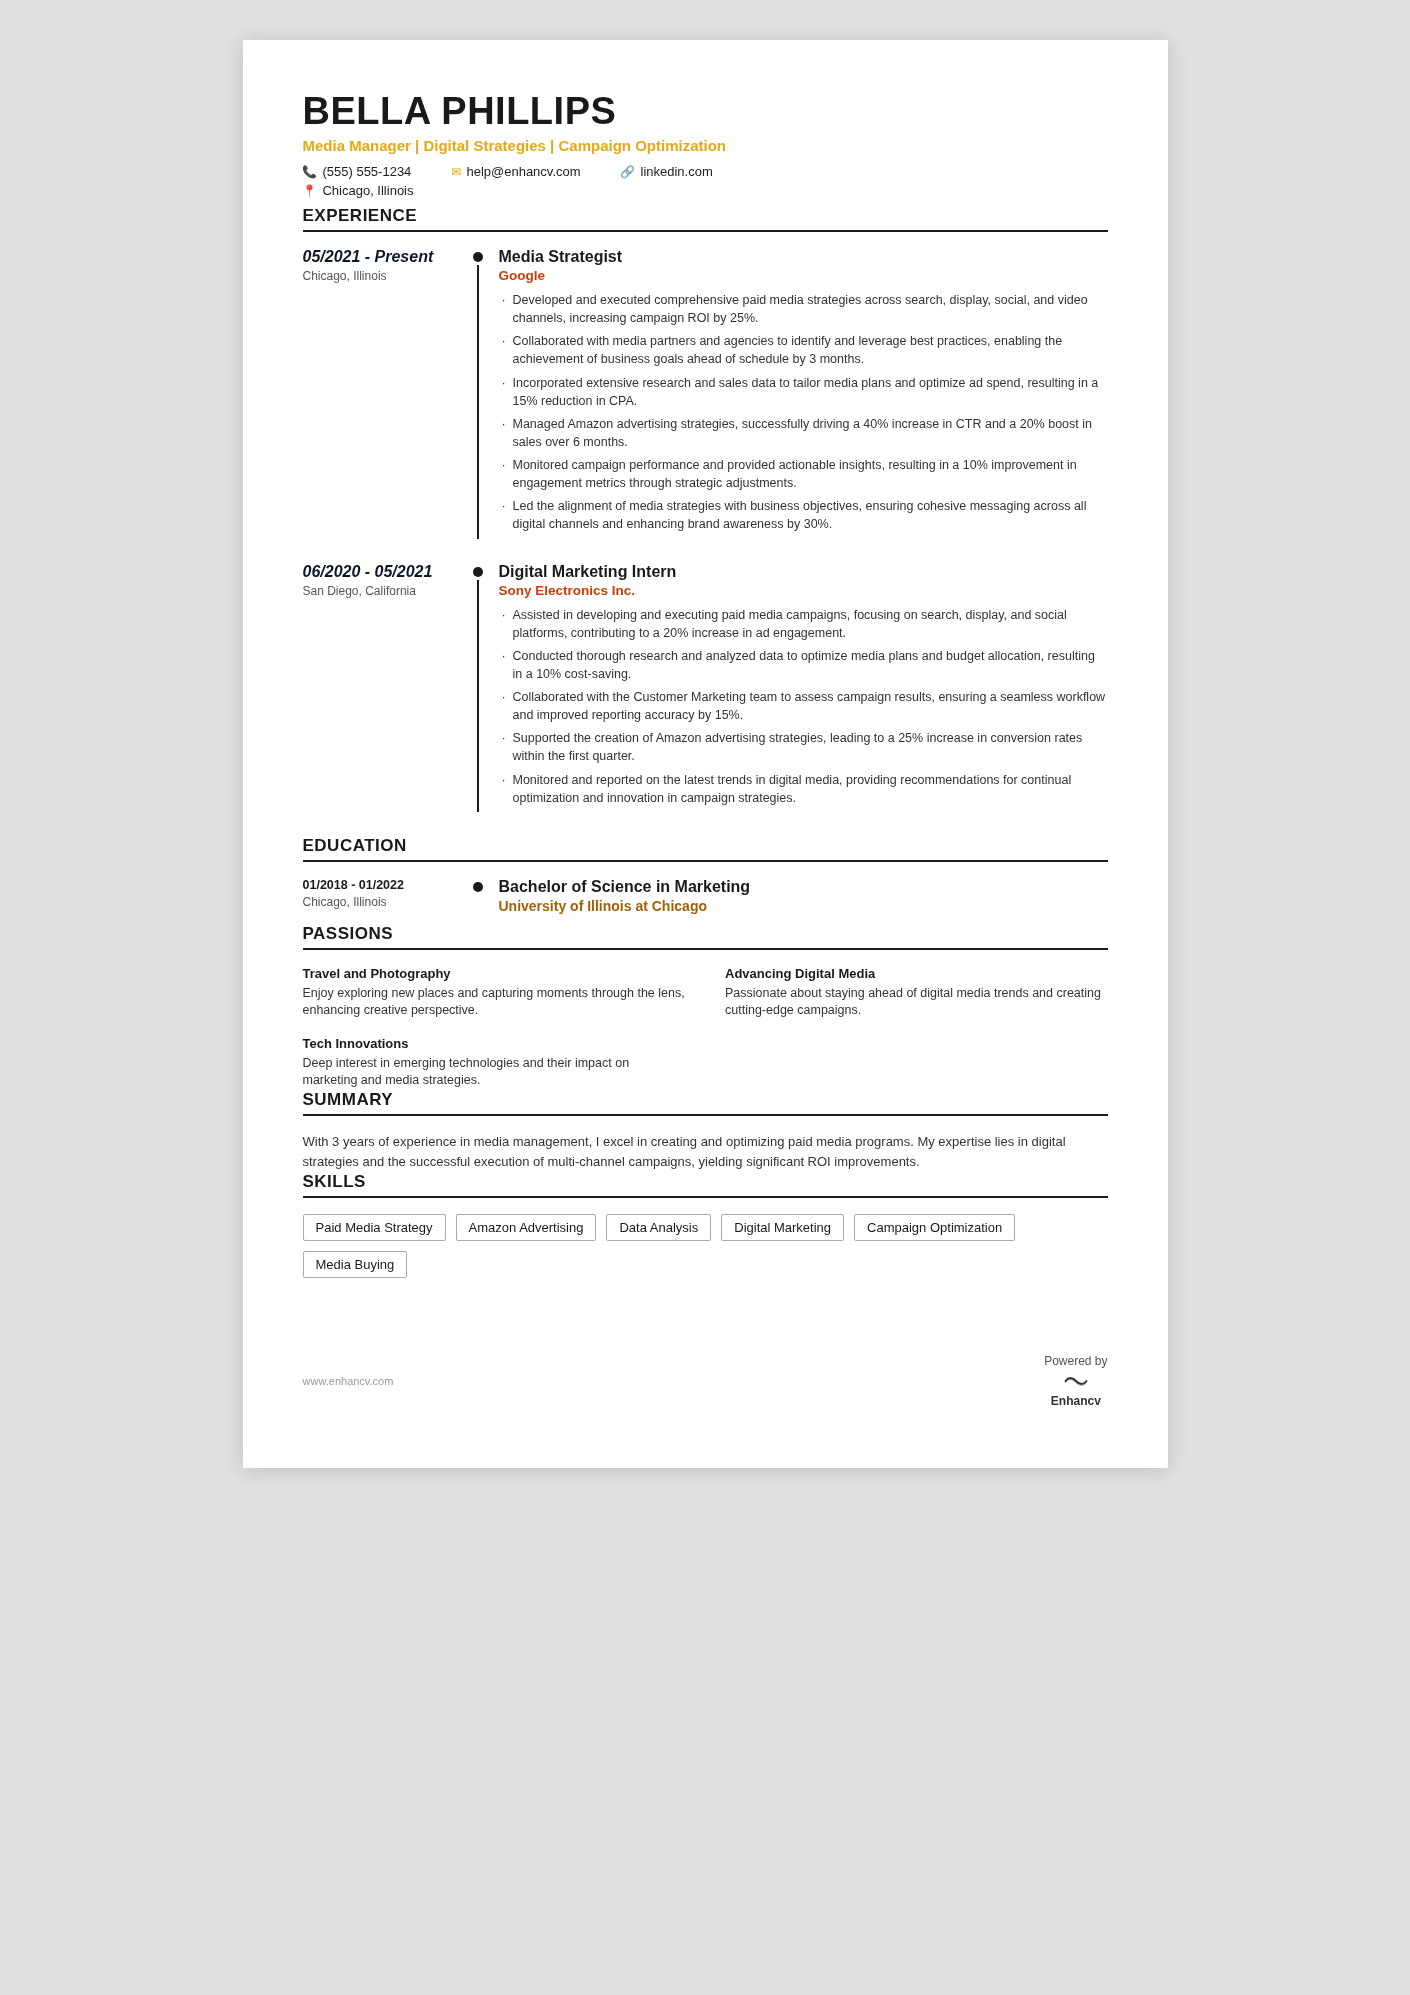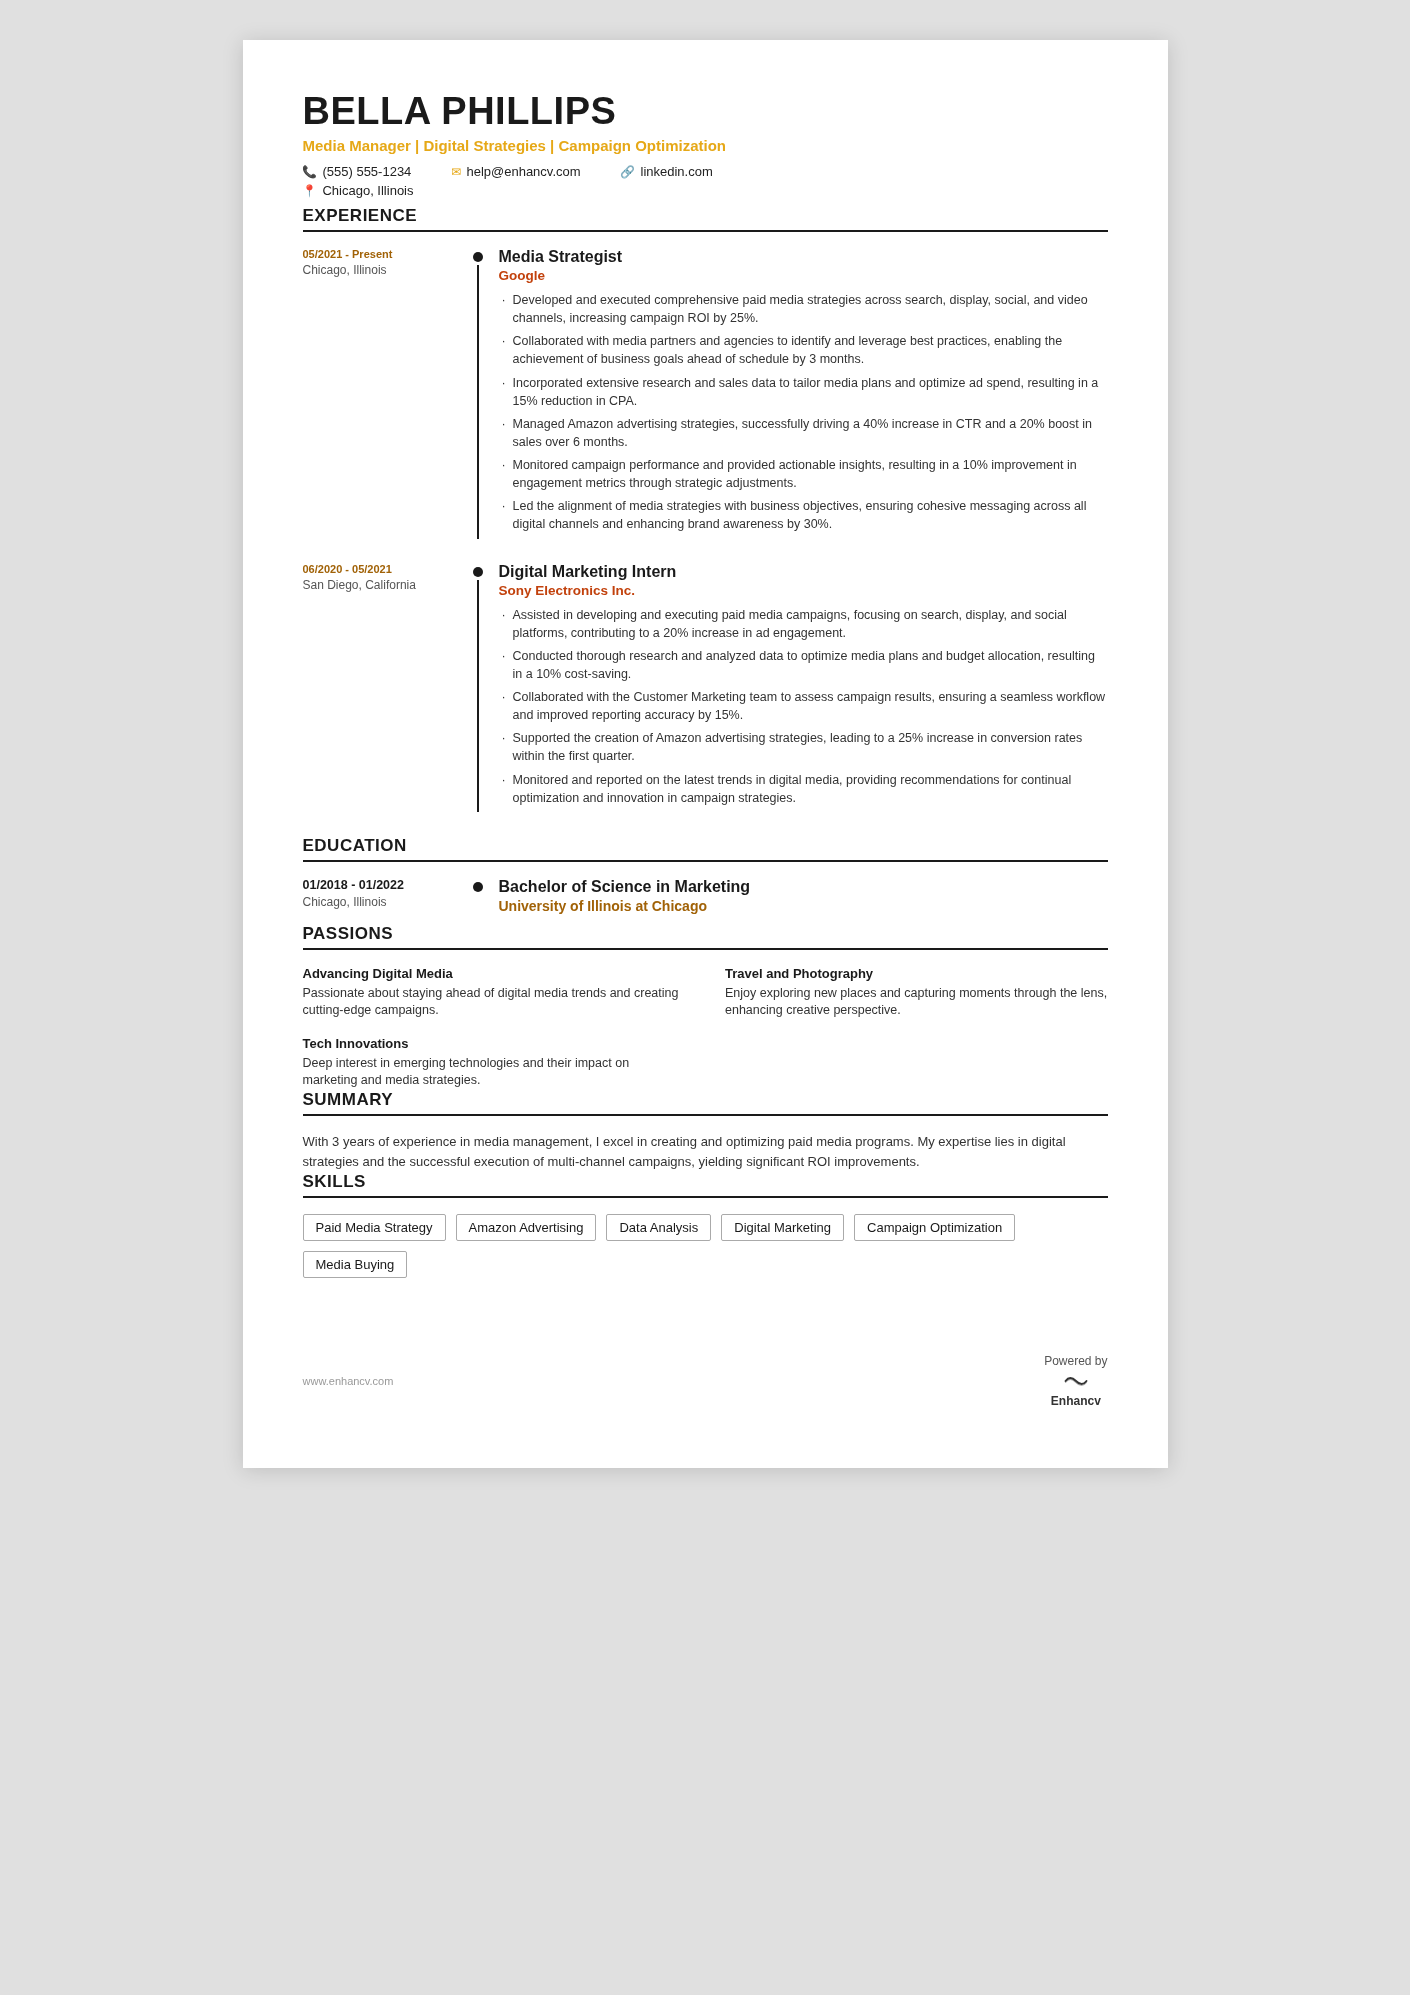--- a/index.html
+++ b/index.html
@@ -71,24 +71,25 @@
       display: flex;
       gap: 0;
       margin-bottom: 24px;
     }
     .exp-left {
       width: 170px;
       min-width: 170px;
       padding-right: 10px;
     }
     .exp-date {
-      font-size: 11px;
-      font-weight: 700;
-      color: #a16207;
+      font-size: 16px;
+      font-weight: 700;
+      color: #0f172a;
       white-space: nowrap;
+      font-style: italic;
     }
     .exp-location {
       font-size: 12px;
       color: #555;
       margin-top: 3px;
     }
     .exp-divider {
       display: flex;
       flex-direction: column;
       align-items: center;
@@ -342,26 +343,26 @@
         <div class="edu-degree">Bachelor of Science in Marketing</div>
         <div class="edu-school">University of Illinois at Chicago</div>
       </div>
     </div>
   </div>
 
   <div class="section">
     <div class="section-title">PASSIONS</div>
     <div class="passions-grid">
       <div>
+        <div class="passion-item-title">Travel and Photography</div>
+        <div class="passion-item-desc">Enjoy exploring new places and capturing moments through the lens, enhancing creative perspective.</div>
+      </div>
+      <div>
         <div class="passion-item-title">Advancing Digital Media</div>
         <div class="passion-item-desc">Passionate about staying ahead of digital media trends and creating cutting-edge campaigns.</div>
-      </div>
-      <div>
-        <div class="passion-item-title">Travel and Photography</div>
-        <div class="passion-item-desc">Enjoy exploring new places and capturing moments through the lens, enhancing creative perspective.</div>
       </div>
       <div>
         <div class="passion-item-title">Tech Innovations</div>
         <div class="passion-item-desc">Deep interest in emerging technologies and their impact on marketing and media strategies.</div>
       </div>
     </div>
   </div>
 
   <div class="section">
     <div class="section-title">SUMMARY</div>

